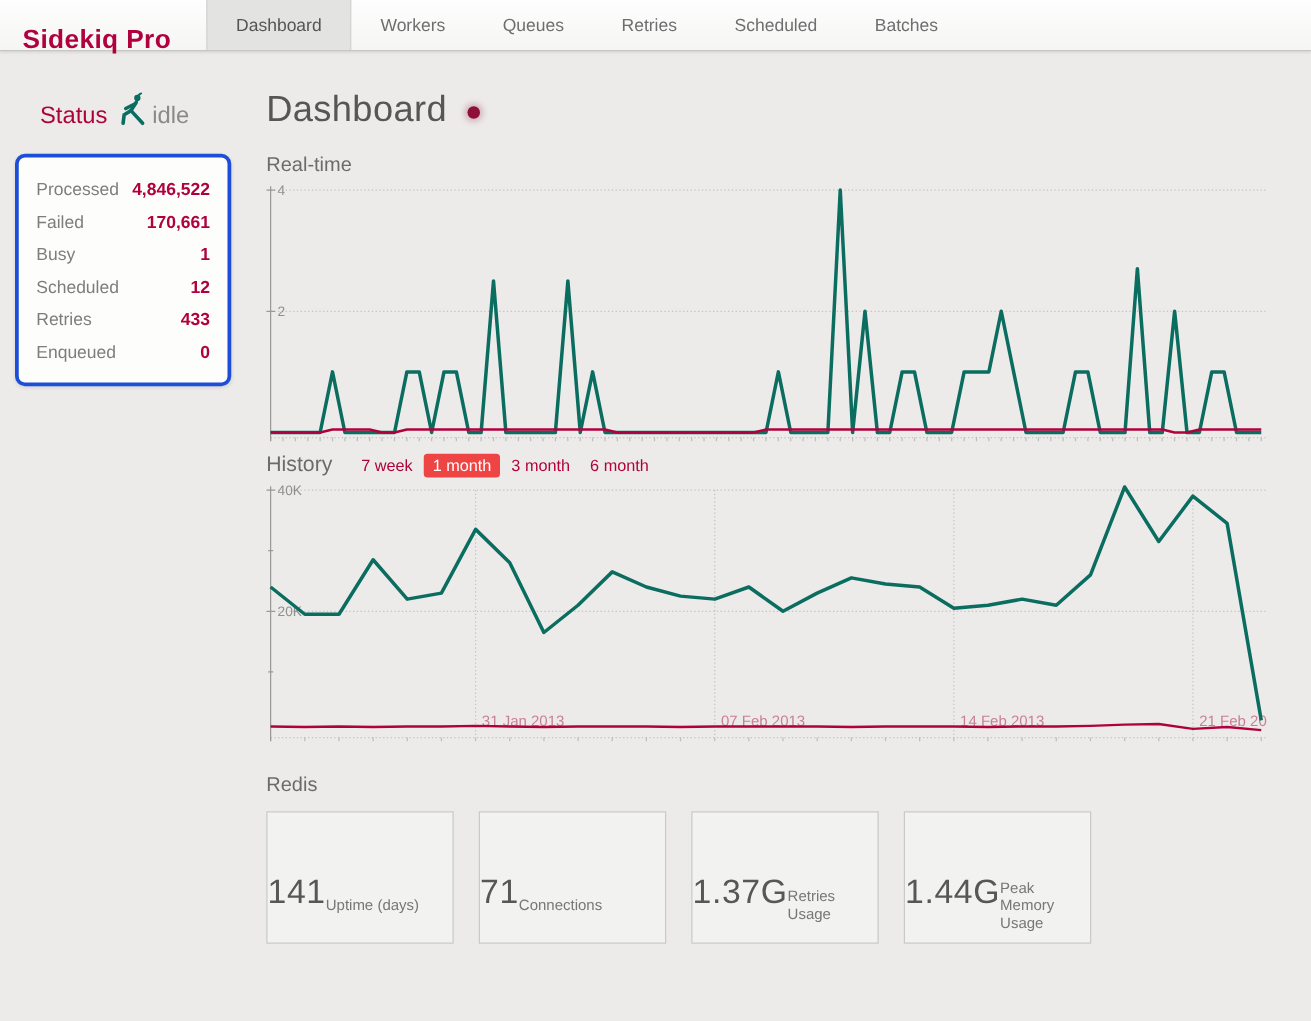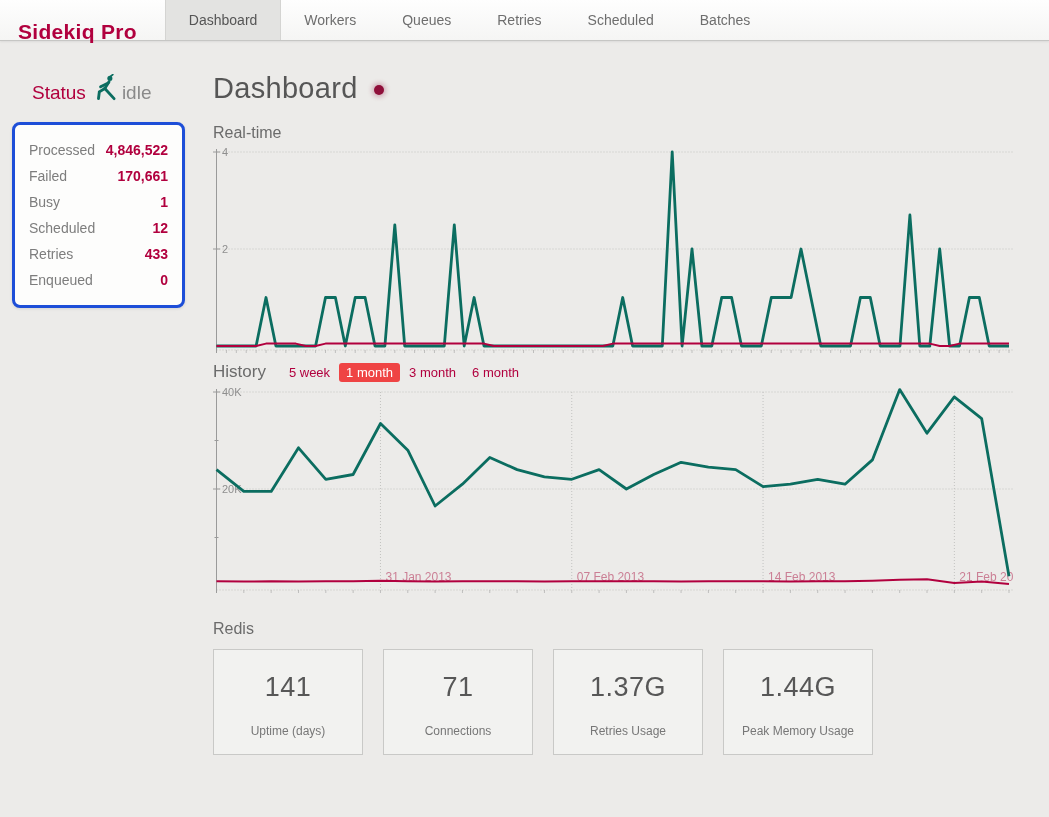--- a/index.html
+++ b/index.html
@@ -91,21 +91,21 @@
   .ylab   { fill:#8f8f8f; font-size:11px; }
   .xlab   { fill:#cb7f95; font-size:12px; }
 
   .redis-label { margin:20px 0 11px; }
   .redis-cards { display:flex; }
   .redis-card {
     width:150px; height:106px;
     margin-right:20px;
     border:1px solid #c9c9c7;
     background:#f2f2f0;
-    display:flex; flex-direction:column; align-items:center;
+    display:flex; flex-direction:row; align-items:center;
     padding-top:22px;
   }
   .redis-value { font-size:27px; color:#575757; letter-spacing:.5px; }
   .redis-card-label { font-size:12px; color:#777; margin-top:21px; }
 </style>
 </head>
 <body>
 
 <div class="navbar">
   <div class="brand">Sidekiq Pro</div>
@@ -260,21 +260,21 @@
         <line x1="766.28125" y1="204" x2="766.28125" y2="207" class="axis" opacity="0.55"></line>
         <line x1="776.1875" y1="204" x2="776.1875" y2="207" class="axis" opacity="0.55"></line>
         <line x1="786.09375" y1="204" x2="786.09375" y2="207" class="axis" opacity="0.55"></line>
         <line x1="796" y1="204" x2="796" y2="207" class="axis" opacity="0.55"></line>
         <polyline points="3.5,200.0 13.4,200.0 23.3,200.0 33.2,200.0 43.1,200.0 53.0,151.5 62.9,200.0 72.8,200.0 82.8,200.0 92.7,200.0 102.6,200.0 112.5,151.5 122.4,151.5 132.3,200.0 142.2,151.5 152.1,151.5 162.0,200.0 171.9,200.0 181.8,78.8 191.7,200.0 201.6,200.0 211.5,200.0 221.4,200.0 231.3,200.0 241.3,78.8 251.2,200.0 261.1,151.5 271.0,200.0 280.9,200.0 290.8,200.0 300.7,200.0 310.6,200.0 320.5,200.0 330.4,200.0 340.3,200.0 350.2,200.0 360.1,200.0 370.0,200.0 379.9,200.0 389.8,200.0 399.8,200.0 409.7,151.5 419.6,200.0 429.5,200.0 439.4,200.0 449.3,200.0 459.2,6.0 469.1,200.0 479.0,103.0 488.9,200.0 498.8,200.0 508.7,151.5 518.6,151.5 528.5,200.0 538.4,200.0 548.3,200.0 558.3,151.5 568.2,151.5 578.1,151.5 588.0,103.0 597.9,151.5 607.8,200.0 617.7,200.0 627.6,200.0 637.5,200.0 647.4,151.5 657.3,151.5 667.2,200.0 677.1,200.0 687.0,200.0 696.9,69.0 706.8,200.0 716.8,200.0 726.7,103.0 736.6,200.0 746.5,200.0 756.4,151.5 766.3,151.5 776.2,200.0 786.1,200.0 796.0,200.0" fill="none" stroke="#0b6d60" stroke-width="2.8" stroke-linejoin="round"></polyline>
         <polyline points="3.5,200.0 13.4,200.0 23.3,200.0 33.2,200.0 43.1,200.0 53.0,197.6 62.9,197.6 72.8,197.6 82.8,197.6 92.7,200.0 102.6,200.0 112.5,197.6 122.4,197.6 132.3,197.6 142.2,197.6 152.1,197.6 162.0,197.6 171.9,197.6 181.8,197.6 191.7,197.6 201.6,197.6 211.5,197.6 221.4,197.6 231.3,197.6 241.3,197.6 251.2,197.6 261.1,197.6 271.0,197.6 280.9,200.0 290.8,200.0 300.7,200.0 310.6,200.0 320.5,200.0 330.4,200.0 340.3,200.0 350.2,200.0 360.1,200.0 370.0,200.0 379.9,200.0 389.8,200.0 399.8,197.6 409.7,197.6 419.6,197.6 429.5,197.6 439.4,197.6 449.3,197.6 459.2,197.6 469.1,197.6 479.0,197.6 488.9,197.6 498.8,197.6 508.7,197.6 518.6,197.6 528.5,197.6 538.4,197.6 548.3,197.6 558.3,197.6 568.2,197.6 578.1,197.6 588.0,197.6 597.9,197.6 607.8,197.6 617.7,197.6 627.6,197.6 637.5,197.6 647.4,197.6 657.3,197.6 667.2,197.6 677.1,197.6 687.0,197.6 696.9,197.6 706.8,197.6 716.8,197.6 726.7,200.0 736.6,200.0 746.5,197.6 756.4,197.6 766.3,197.6 776.2,197.6 786.1,197.6 796.0,197.6" fill="none" stroke="#b1003e" stroke-width="2" stroke-linejoin="round"></polyline>
       </svg></div>
 
   <div class="history-row">
     <span class="section-label">History</span>
-    <a class="range-btn">5 week</a>
+    <a class="range-btn">7 week</a>
     <a class="range-btn active">1 month</a>
     <a class="range-btn">3 month</a>
     <a class="range-btn">6 month</a>
   </div>
   <div class="chart-box" id="chart-1"><svg width="801" height="214">
         <line x1="3.5" y1="103" x2="801" y2="103" class="grid"></line>
         <line x1="0" y1="103" x2="7" y2="103" class="axis"></line>
         <text x="9" y="107" class="ylab">20K</text>
         <line x1="3.5" y1="6" x2="801" y2="6" class="grid"></line>
         <line x1="0" y1="6" x2="7" y2="6" class="axis"></line>

